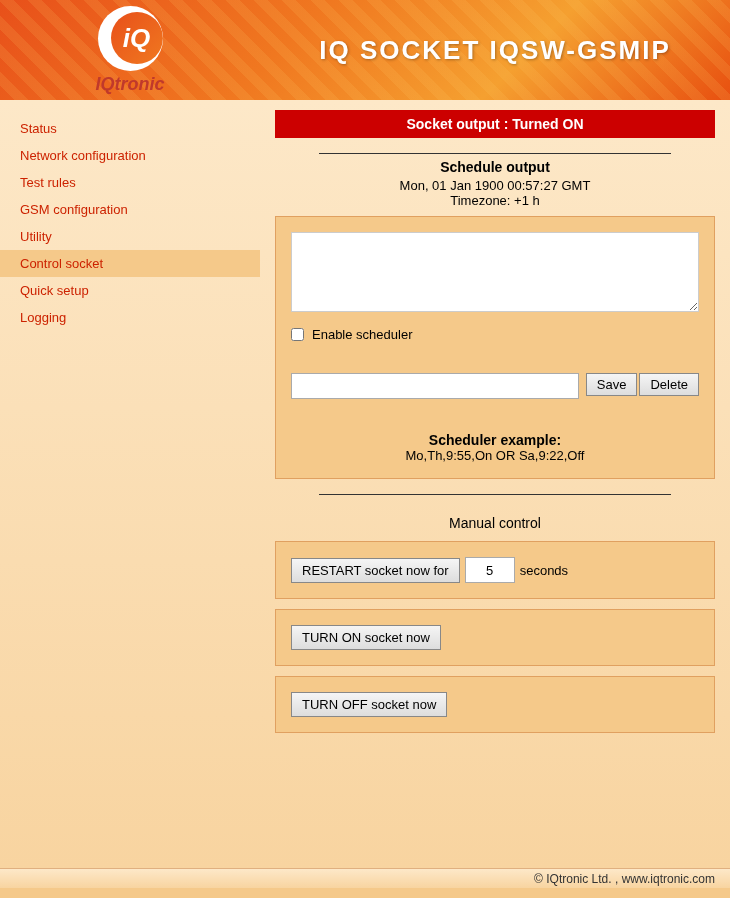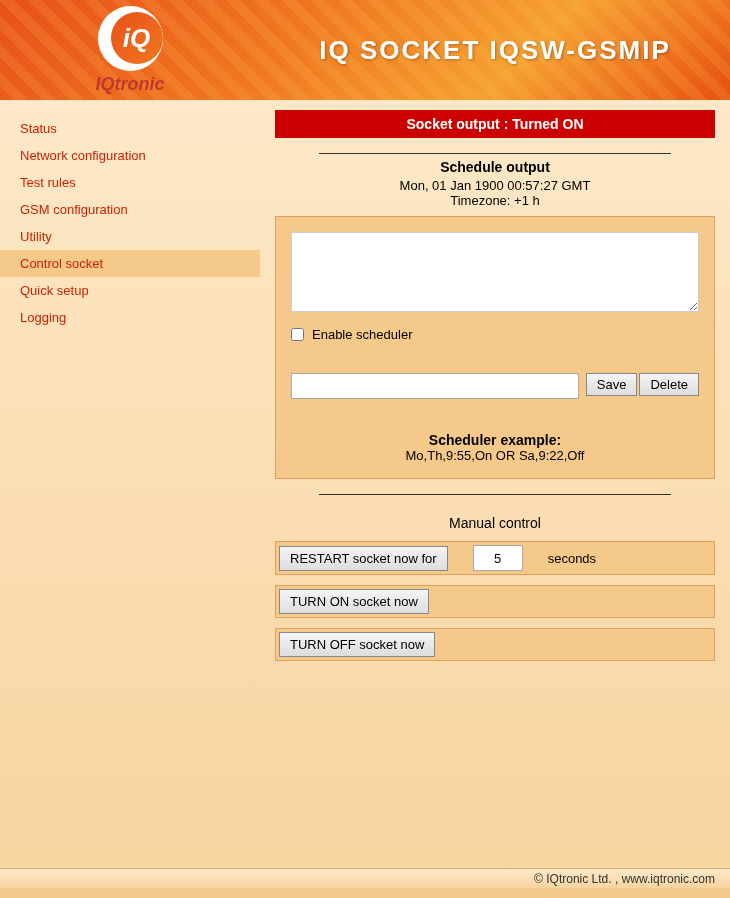--- a/index.html
+++ b/index.html
@@ -221,25 +221,24 @@
       font-weight: normal;
       border-top: 1px solid #333;
       padding-top: 20px;
       display: inline-block;
       width: 80%;
     }
 
     .control-box {
       background: #f5c98a;
       border: 1px solid #e0a060;
-      padding: 3px;
+      padding: 15px;
       margin-bottom: 10px;
       display: flex;
       align-items: center;
-      gap: 20px;
     }
     .btn-restart {
       padding: 4px 10px;
       border: 1px solid #888;
       background: linear-gradient(180deg, #f5f5f5, #ddd);
       cursor: pointer;
       font-size: 13px;
     }
     .seconds-input {
       width: 50px;

